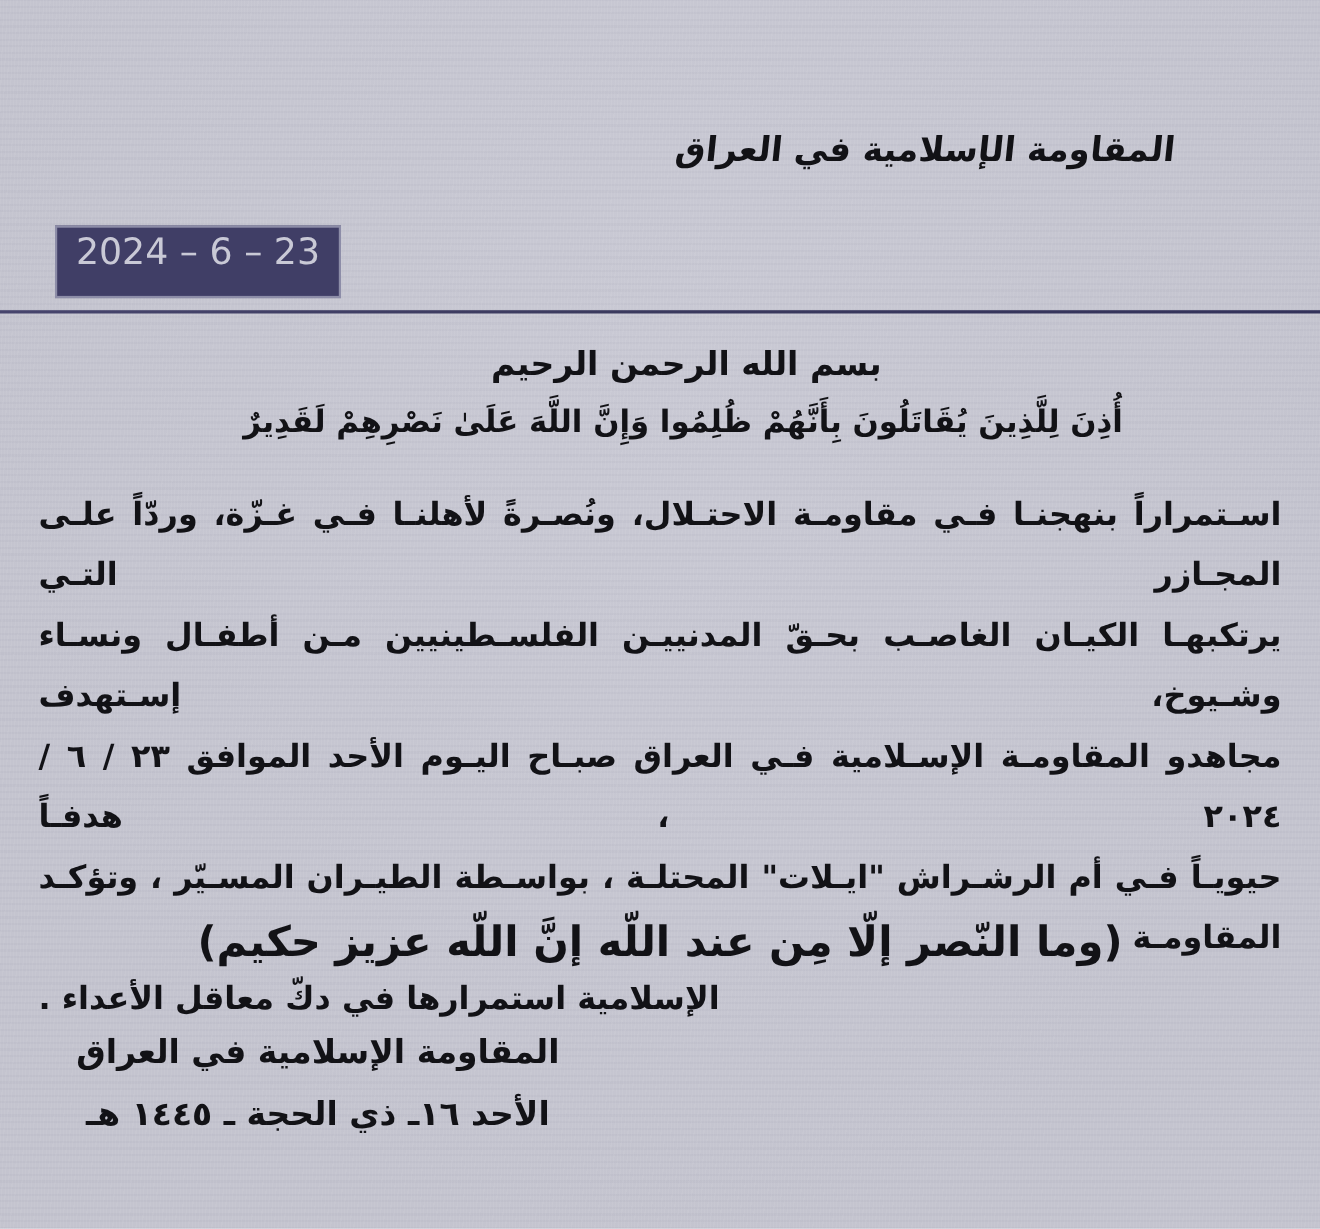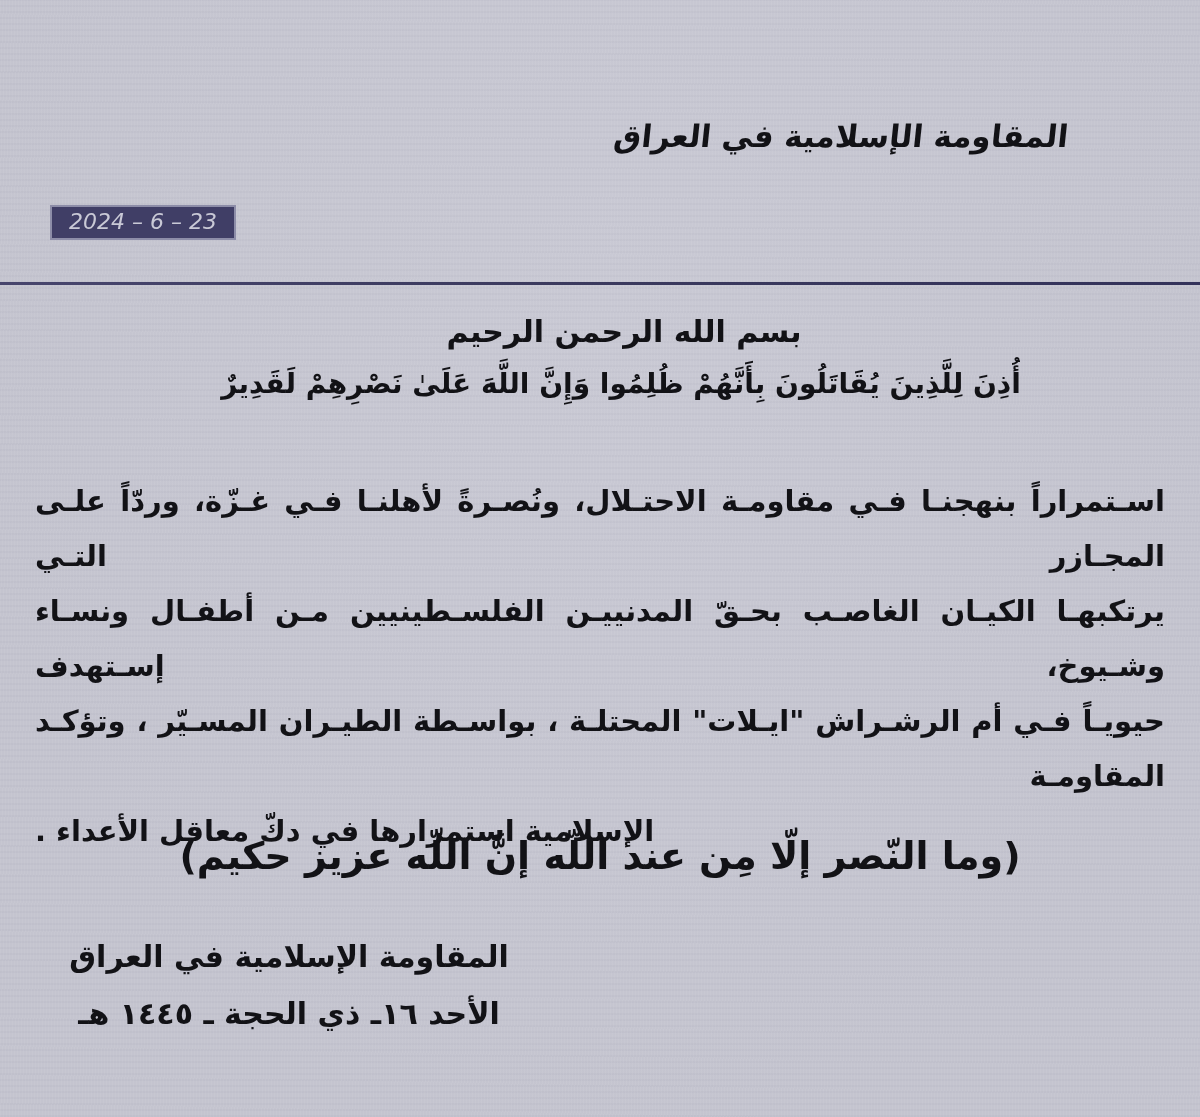--- a/index.html
+++ b/index.html
@@ -41,24 +41,23 @@
     white-space: nowrap;
   }
   .date-badge {
     position: absolute;
     top: 205px;
     left: 50px;
     direction: ltr;
     background: var(--badge-background);
     color: var(--badge-text);
     border: 2px solid var(--badge-border);
-    font-size: 22px;
-    padding: 2px 17px 4px 17px;
+    font-size: 33px;
+    padding: 2px 17px 21px 17px;
     white-space: nowrap;
-    font-style: italic;
   }
   .divider {
     position: absolute;
     top: 282px;
     left: 0;
     width: 1200px;
     height: 3px;
     background: linear-gradient(90deg, #47456d 0%, var(--divider) 45%, #33325a 100%);
   }
   .basmala {
@@ -80,21 +79,21 @@
     width: 100%;
     text-align: center;
     direction: rtl;
     font-size: 28px;
     font-weight: bold;
     line-height: 52px;
     padding-left: 21px;
   }
   .body-text {
     position: absolute;
-    top: 474px;
+    top: 440px;
     left: 35px;
     right: 35px;
     direction: rtl;
     font-size: 29px;
     font-weight: bold;
   }
   .body-line {
     line-height: 55px;
     white-space: nowrap;
   }
@@ -142,20 +141,21 @@
 
   <div class="divider"></div>
 
   <div class="basmala">بسم الله الرحمن الرحيم</div>
 
   <div class="verse">أُذِنَ لِلَّذِينَ يُقَاتَلُونَ بِأَنَّهُمْ ظُلِمُوا وَإِنَّ اللَّهَ عَلَىٰ نَصْرِهِمْ لَقَدِيرٌ</div>
 
   <div class="body-text">
     <div class="body-line justify">اسـتمراراً بنهجنـا فـي مقاومـة الاحتـلال، ونُصـرةً لأهلنـا فـي غـزّة، وردّاً علـى المجـازر التـي</div>
     <div class="body-line justify">يرتكبهـا الكيـان الغاصـب بحـقّ المدنييـن الفلسـطينيين مـن أطفـال ونسـاء وشـيوخ، إسـتهدف</div>
+    <div class="body-line justify">مجاهدو المقاومـة الإسـلامية فـي العراق صبـاح اليـوم الأحد الموافق ٢٣ / ٦ / ٢٠٢٤ ، هدفـاً</div>
     <div class="body-line justify">حيويـاً فـي أم الرشـراش "ايـلات" المحتلـة ، بواسـطة الطيـران المسـيّر ، وتؤكـد المقاومـة</div>
     <div class="body-line last">الإسلامية استمرارها في دكّ معاقل الأعداء .</div>
   </div>
 
   <div class="closing">(وما النّصر إلّا مِن عند اللّه  إنَّ اللّه عزيز حكيم)</div>
 
   <div class="signature">
     <div>المقاومة الإسلامية في العراق</div>
     <div>الأحد ١٦ـ ذي الحجة ـ ١٤٤٥ هـ</div>
   </div>

